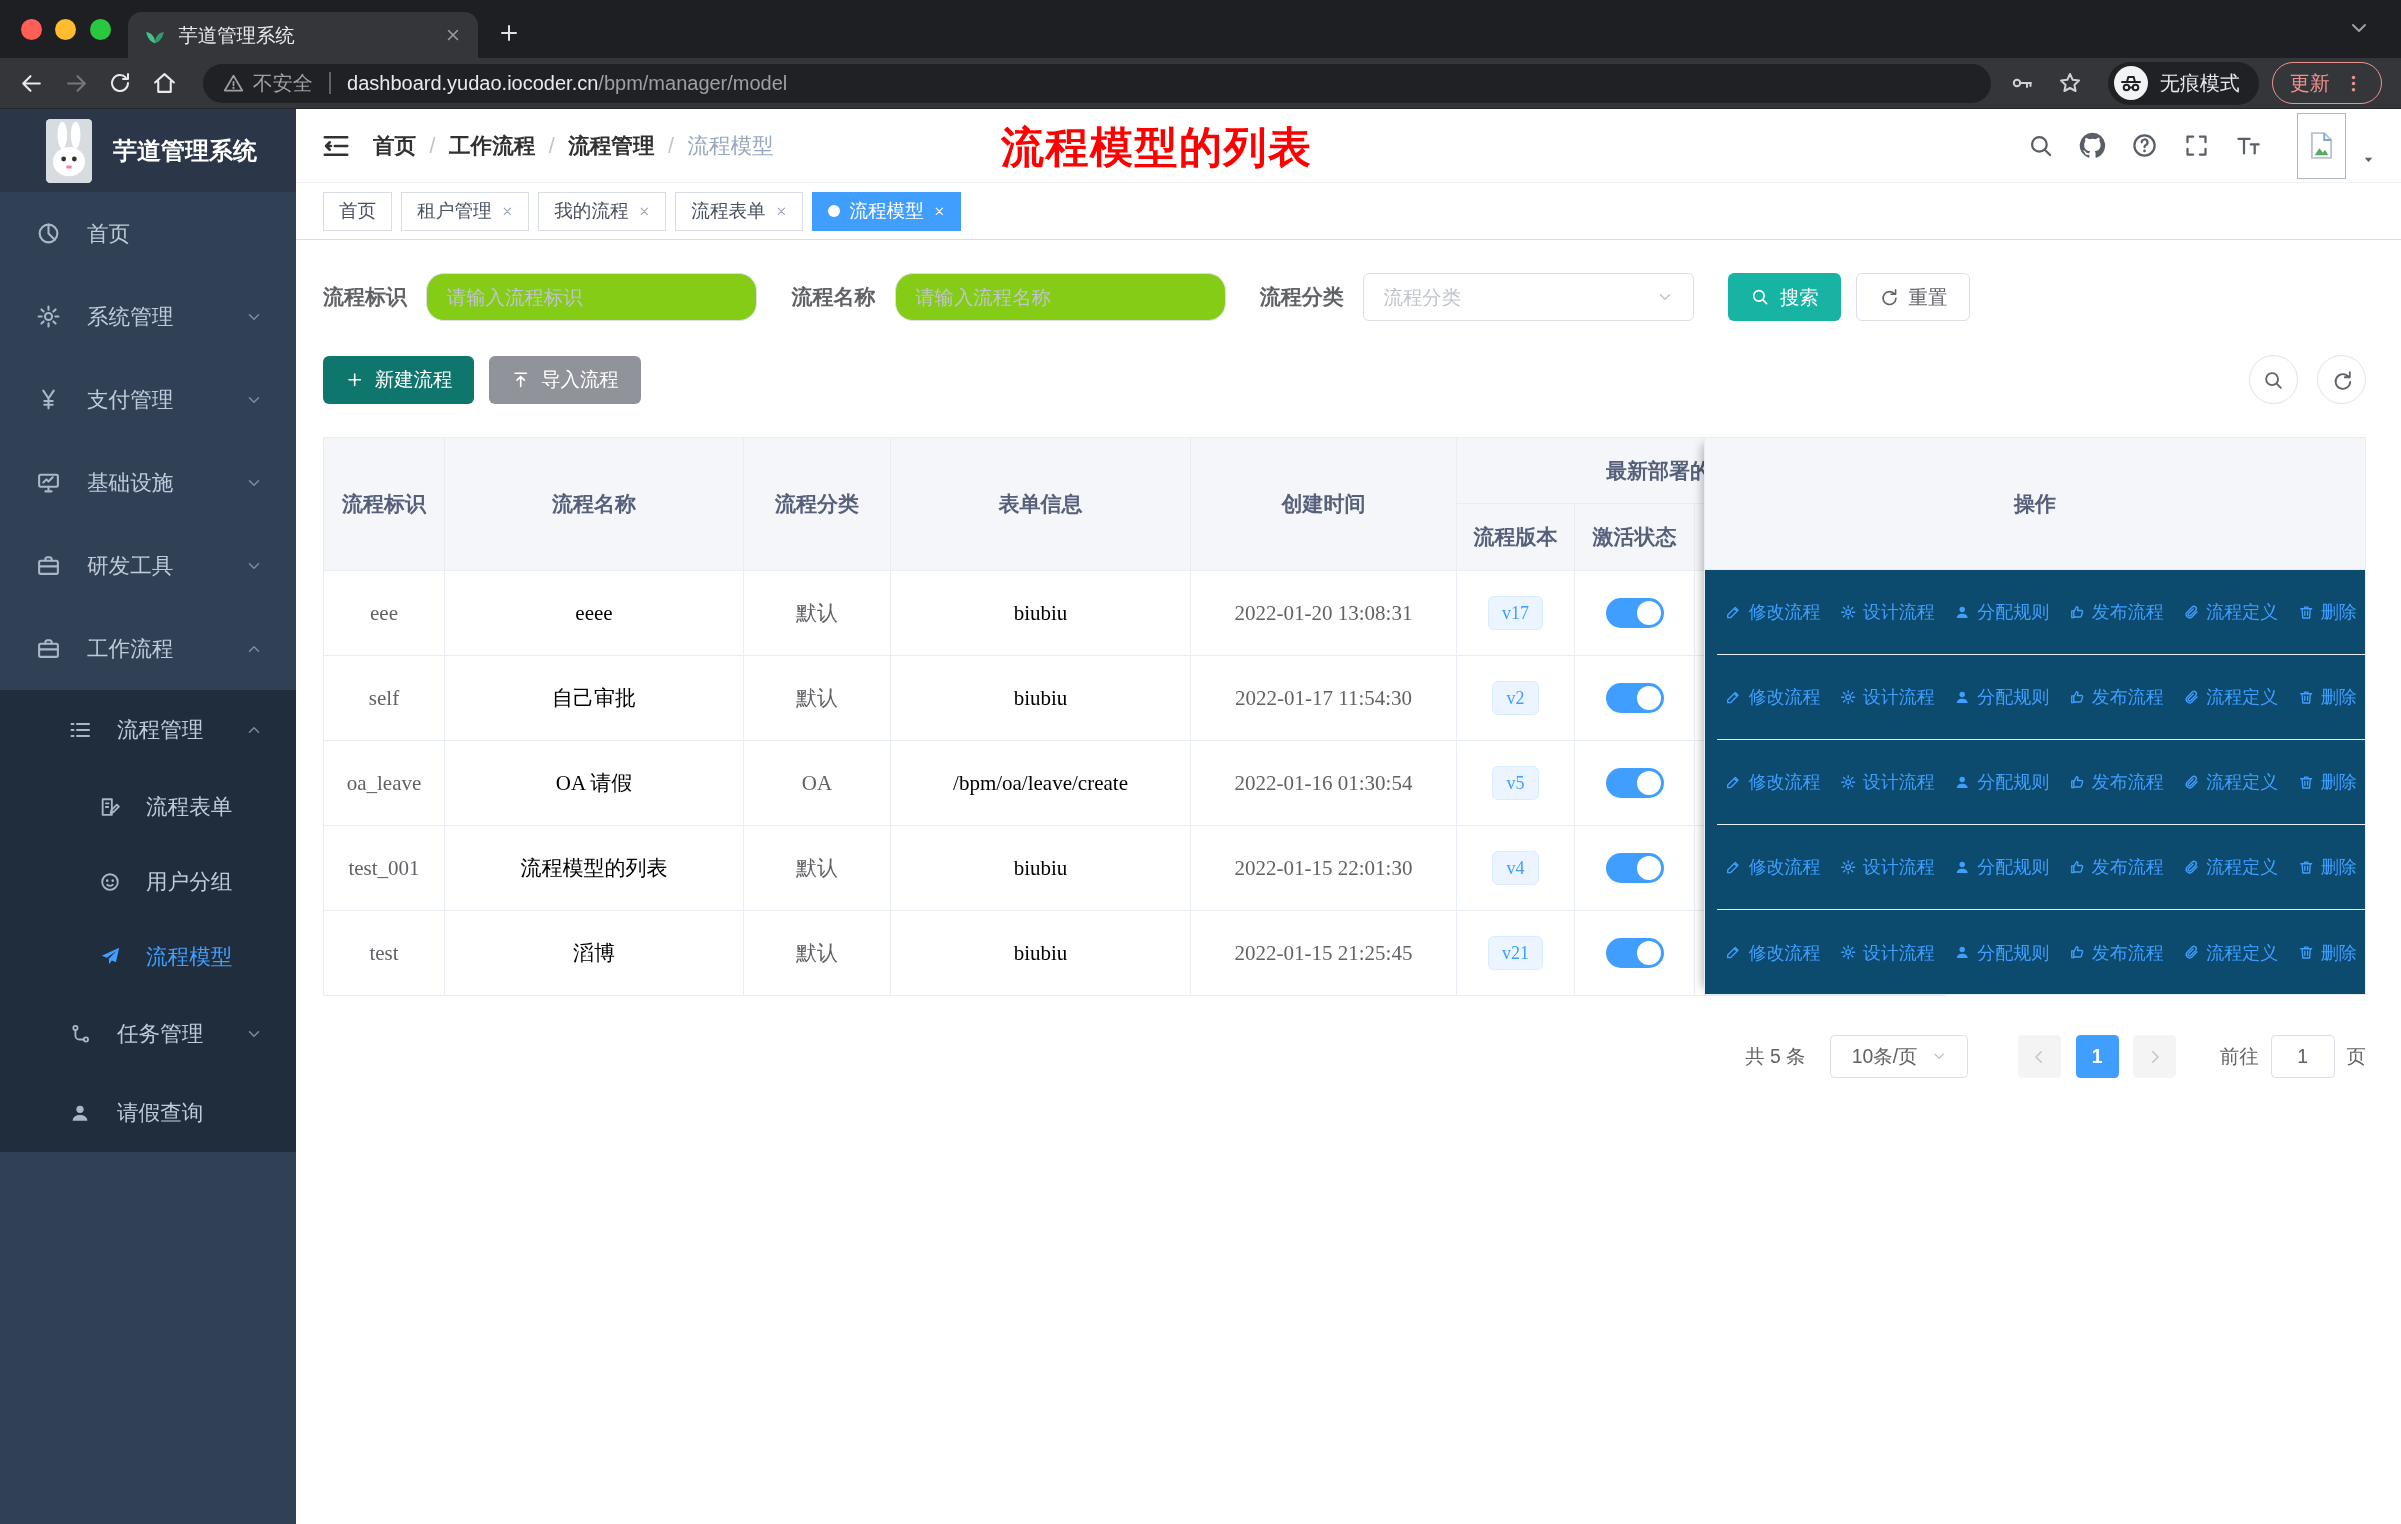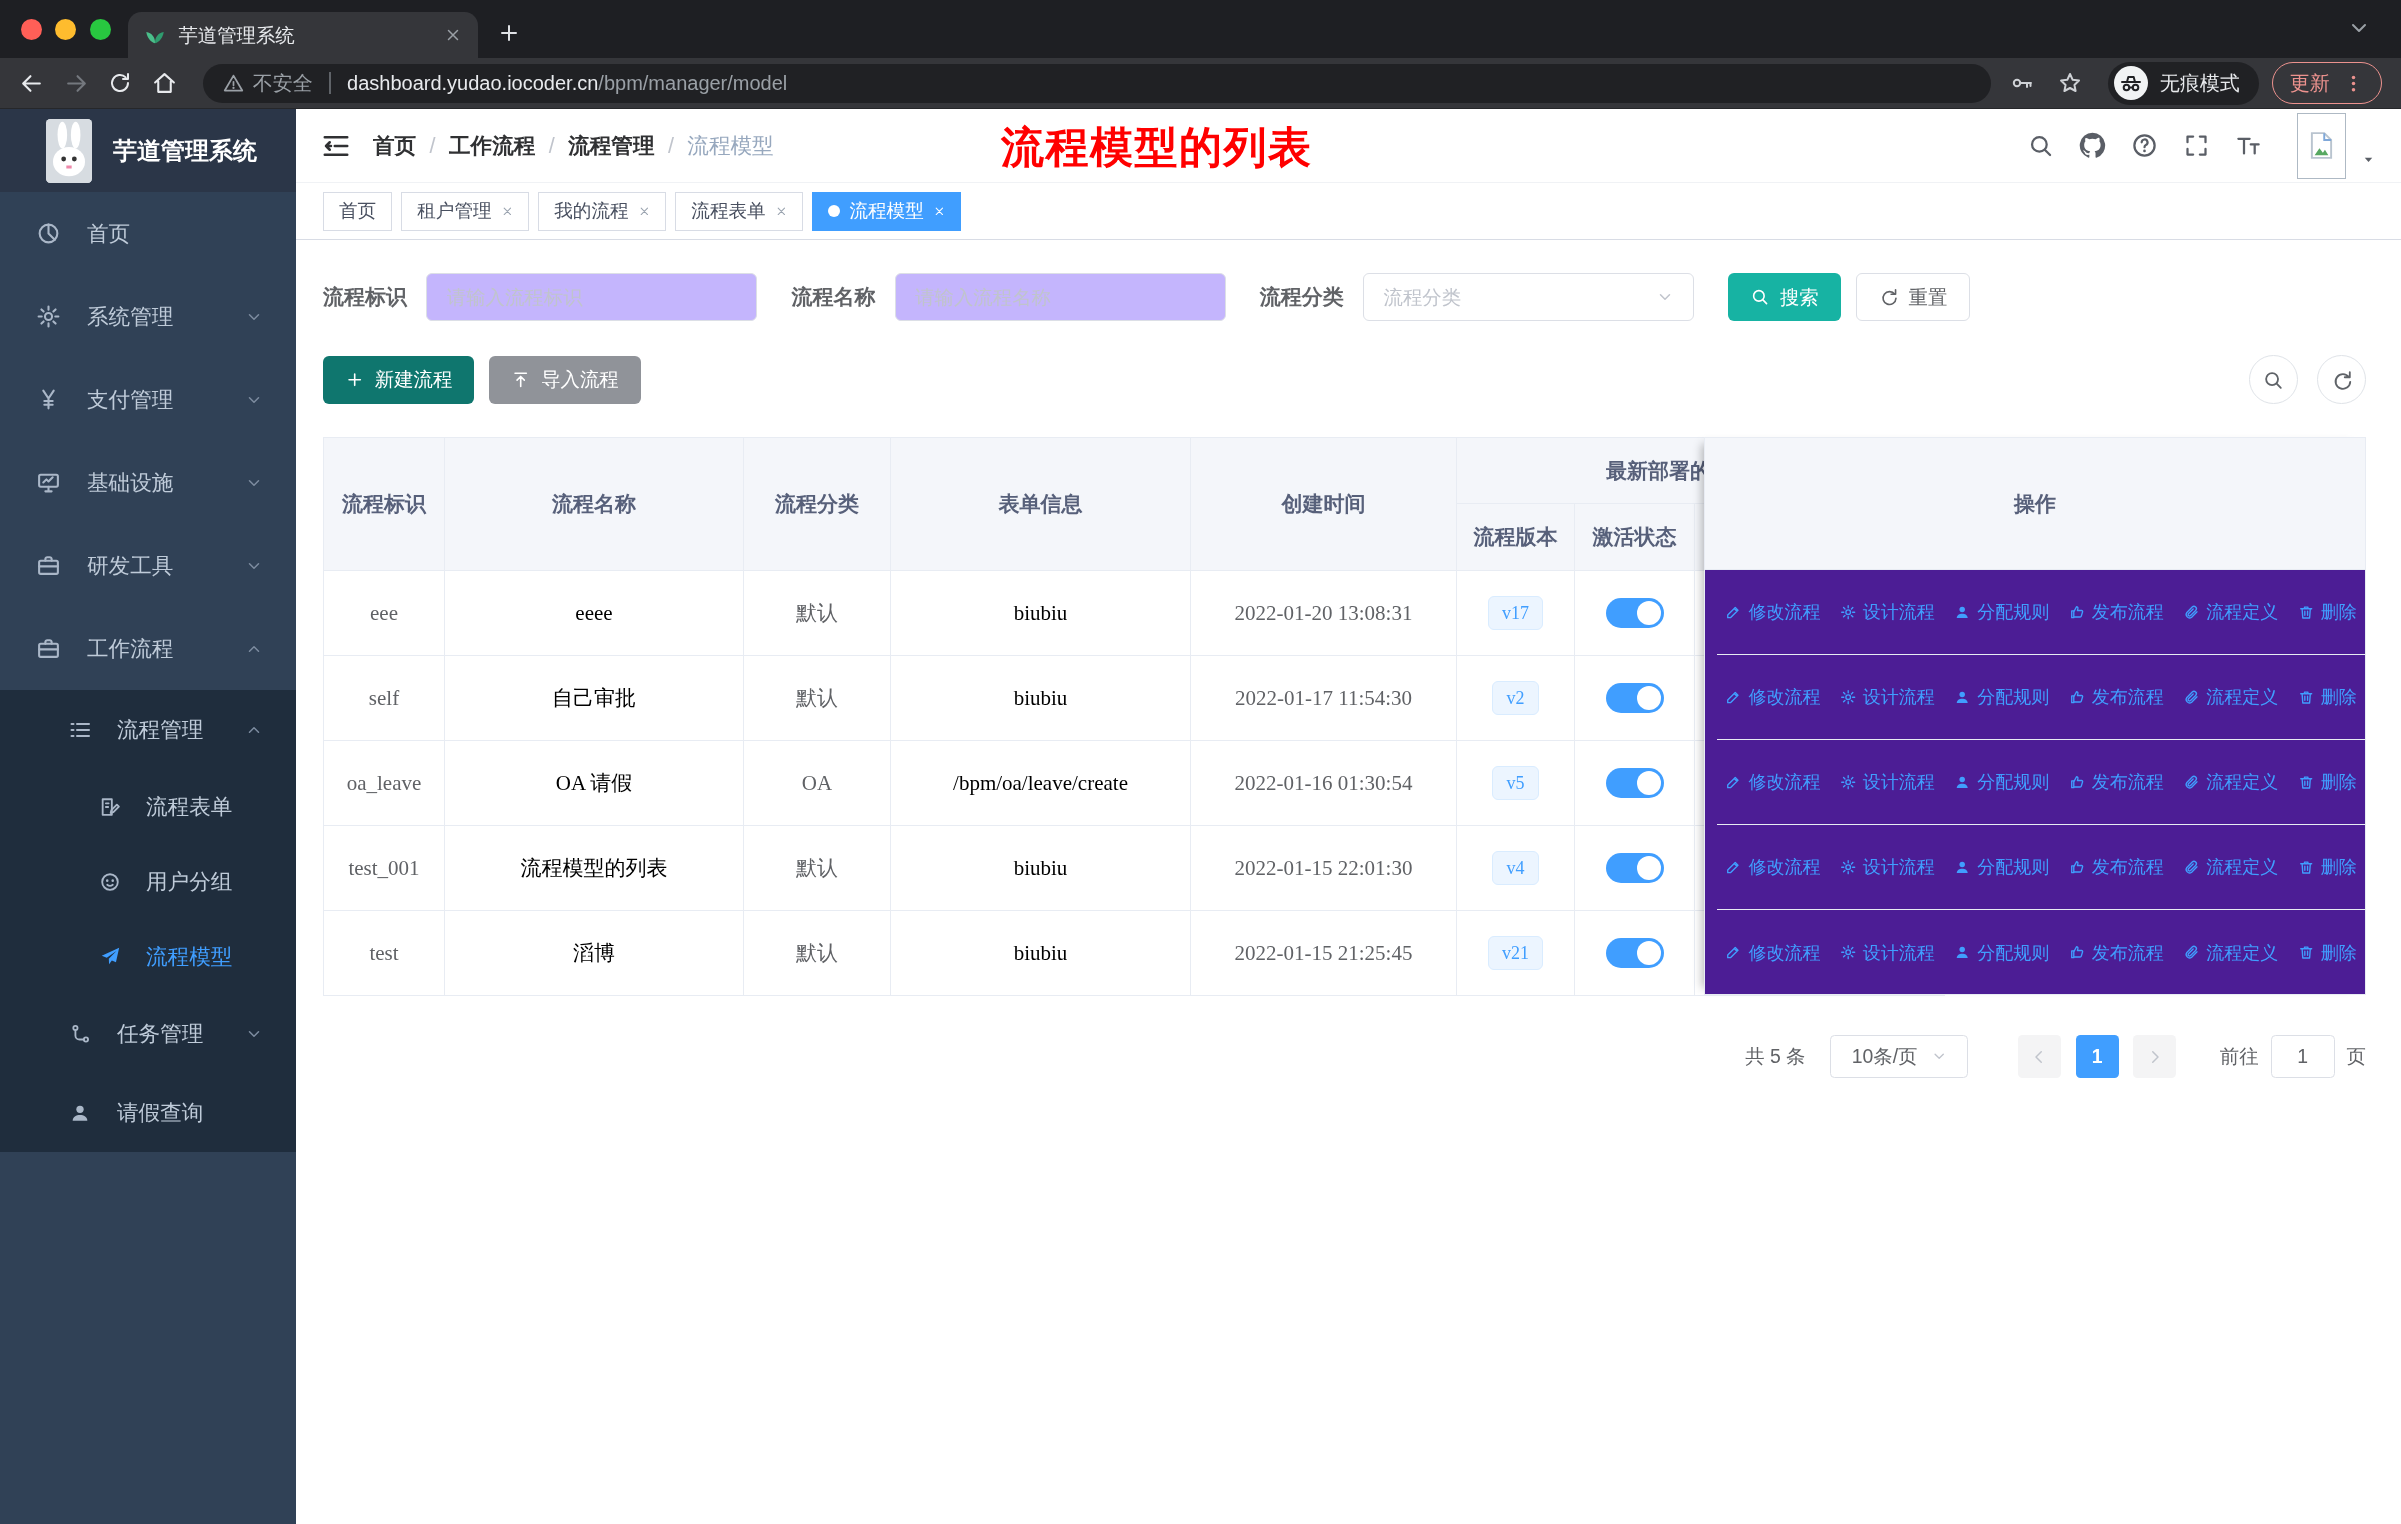--- a/index.html
+++ b/index.html
@@ -73,22 +73,22 @@
     font-size:18.6px; color:#495060; gap:9px; background:#fff; cursor:pointer; }
   .chip .x { display:flex; color:#9aa3af; }
   .chip.active { background:#409eff; border-color:#409eff; color:#fff; }
   .chip.active .x { color:#fff; }
   .chip .dot { width:12px; height:12px; border-radius:50%; background:#fff; }
 
   .content { flex:1; padding:33px 35px 0 27px; background:#fff; }
 
   .filters { display:flex; align-items:center; }
   .flabel { font-size:21px; font-weight:700; color:#606266; margin-right:19.4px; white-space:nowrap; }
-  .finput { width:331px; height:48px; border:0.7px solid #dcdfe6; border-radius:6px; padding:0 19.4px;
-    font-size:19.4px; color:#606266; background:#c4b5fd; outline:none; font-family:inherit; }
+  .finput { width:331px; height:48px; border:0.7px solid #dcdfe6; border-radius:18px; padding:0 19.4px;
+    font-size:19.4px; color:#606266; background:#84cc16; outline:none; font-family:inherit; }
   .finput::placeholder { color:#c0c4cc; }
   .fgap { width:34px; }
   .fselect { width:331px; height:48px; border:0.7px solid #dcdfe6; border-radius:6px; padding:0 19.4px;
     display:flex; align-items:center; justify-content:space-between; color:#c0c4cc; font-size:19.4px; cursor:pointer; }
   .btn { height:48px; border:none; border-radius:6px; font-size:19.4px; display:inline-flex;
     align-items:center; gap:10.4px; padding:16px 22px; cursor:pointer; font-family:inherit; }
   .btn-search { background:#17b3a3; color:#fff; margin-left:34px; }
   .btn-reset { background:#fff; color:#606266; border:0.7px solid #dcdfe6; margin-left:15px; }
   .toolbar { margin-top:34px; display:flex; align-items:center; }
   .btn-create { background:#0f766e; color:#fff; }
@@ -105,21 +105,21 @@
   tr.h1 { height:66px; } tr.h2 { height:67px; }
   tbody td { height:85px; text-align:center; font-size:21px; color:#606266; background:#fff;font-family:Liberation Serif, serif; }
   .cell-link { color:#000000; text-decoration:none; cursor:pointer;text-align:right; }
   .grouphead { white-space:nowrap; overflow:hidden; }
   .vbadge { display:inline-block; padding:6.7px 13.4px; background:#ecf5ff; border:0.7px solid #d9ecff;
     border-radius:6px; color:#409eff; font-size:18px; line-height:1; }
   .toggle { width:58px; height:30px; border-radius:15px; background:#409eff; position:relative;
     display:inline-block; vertical-align:middle; cursor:pointer; }
   .toggle .knob { position:absolute; right:3px; top:3px; width:24px; height:24px; border-radius:50%; background:#fff; }
 
-  .opscol { position:absolute; top:0; right:0; width:662px; height:558px; background:#4c1d95; box-sizing:border-box;
+  .opscol { position:absolute; top:0; right:0; width:662px; height:558px; background:#0c4a6e; box-sizing:border-box;
     border:0.7px solid #e8ecf3; box-shadow:-9px 0 9px -7.4px rgba(0,0,0,.28); }
   .opshead { height:132px; background:#f4f6fa; display:flex; align-items:center; justify-content:center;
     font-size:21px; font-weight:600; color:#57607a; border-bottom:0.7px solid #e8ecf3; }
   .opsrow { height:85px; display:flex; align-items:center; justify-content:center; border-bottom:0.7px solid #e8ecf3;margin-left:12px; }
   .opsrow:last-child { border-bottom:none; }
   .act { display:inline-flex; align-items:center; gap:6.7px; margin:0 9.7px; color:#409eff;
     font-size:18px; text-decoration:none; white-space:nowrap; cursor:pointer; }
 
   
   .pagefoot { margin-top:39px; display:flex; align-items:center; justify-content:flex-end;

